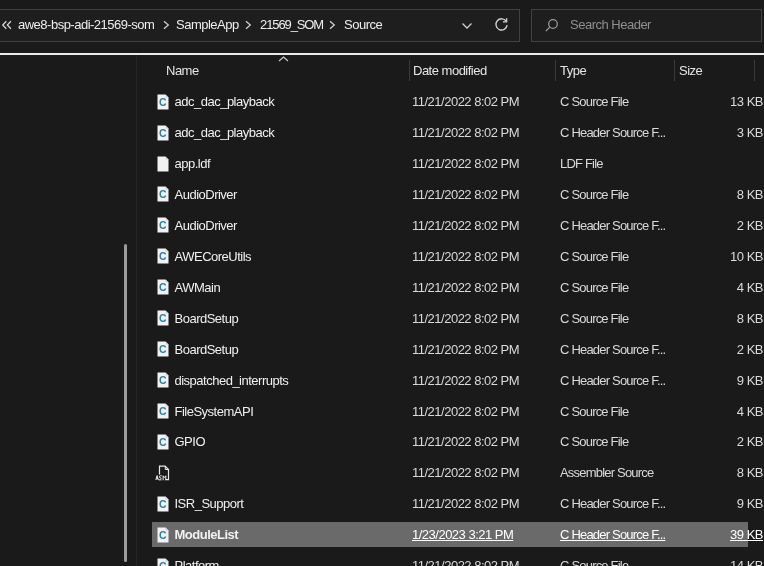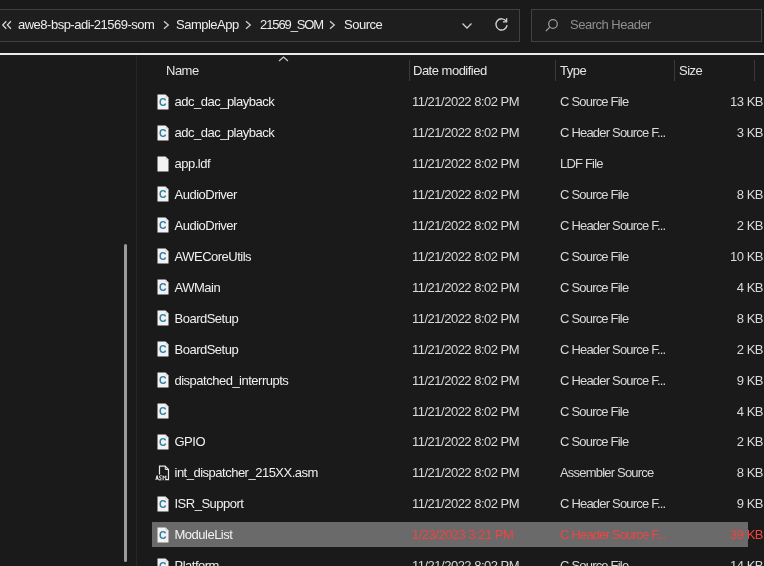--- a/index.html
+++ b/index.html
@@ -13,22 +13,22 @@
 .hsep{position:absolute;top:60px;height:21px;width:1px;background:#3a3a3a;}
 .row{position:absolute;left:136px;width:628px;height:31px;font-size:13px;letter-spacing:-0.5px;color:#d9d9d9;}
 .row span{position:absolute;top:0;height:31px;line-height:31px;white-space:pre;}
 .row .c1{left:38.5px;color:#f0f0f0;}
 .row .c2{left:276px;}
 .row .c3{left:424px;letter-spacing:-0.8px;text-align:right;}
 .row .c4{left:556px;width:71px;text-align:right;}
 .fic{position:absolute;left:18.5px;top:7.7px;}
 .sel::before{content:"";position:absolute;left:15.5px;top:2.9px;width:596px;height:25px;background:#6a6a6a;}
 .sel span{z-index:1;}
-.sel .c1{color:#f2f2f2;}
-.sel .c2,.sel .c3,.sel .c4{color:#ef4444;}
+.sel .c1{color:#f2f2f2;font-weight:bold;}
+.sel .c2,.sel .c3,.sel .c4{color:#ffffff;text-decoration:underline;}
 svg.ic{position:absolute;}
 </style></head>
 <body>
 <div class="box" id="crumbbar"></div>
 <div class="box" id="searchbox"></div>
 <svg class="ic" width="12" height="12" style="left:1px;top:19px" viewBox="0 0 12 12">
     <path d="M5.3 2.2 L1.7 6 L5.3 9.8 M9.9 2.2 L6.3 6 L9.9 9.8" fill="none" stroke="#d8d8d8" stroke-width="1.25"></path>
   </svg>
 <span class="crumbtxt" style="left:18px">awe8-bsp-adi-21569-som</span>
 <svg class="ic" width="8" height="10" style="left:162px;top:20px" viewBox="0 0 8 10">
@@ -176,20 +176,21 @@
     <span class="c2">11/21/2022 8:02 PM</span>
     <span class="c3">C Header Source F...</span>
     <span class="c4">9 KB</span>
   </div>
 <div class="row" style="top:395.5px">
     <svg class="fic" width="16" height="16" viewBox="0 0 16 16">
       <path d="M2.5 0.5 h8 l3 3 v12 h-11 z" fill="#f2f2f2"></path>
       <path d="M10.5 0.5 l3 3 h-3 z" fill="#cdd2d6"></path>
       <text x="7.6" y="12.2" font-family="Liberation Sans" font-size="10.5" font-weight="bold" fill="#2f7fa6" text-anchor="middle">C</text>
     </svg>
+    <span class="c1">FileSystemAPI</span>
     <span class="c2">11/21/2022 8:02 PM</span>
     <span class="c3">C Source File</span>
     <span class="c4">4 KB</span>
   </div>
 <div class="row" style="top:426.4px">
     <svg class="fic" width="16" height="16" viewBox="0 0 16 16">
       <path d="M2.5 0.5 h8 l3 3 v12 h-11 z" fill="#f2f2f2"></path>
       <path d="M10.5 0.5 l3 3 h-3 z" fill="#cdd2d6"></path>
       <text x="7.6" y="12.2" font-family="Liberation Sans" font-size="10.5" font-weight="bold" fill="#2f7fa6" text-anchor="middle">C</text>
     </svg>
@@ -202,21 +203,20 @@
     <svg class="fic" width="16" height="16" viewBox="0 0 16 16">
       <path d="M4.5 1.2 h5.6 l3.4 3.4 v10 h-9 z" fill="none" stroke="#e9e9e9" stroke-width="1.2"></path>
       <path d="M10.3 1.4 v3.1 h3.1" fill="none" stroke="#e9e9e9" stroke-width="1"></path>
       <rect x="0" y="9.6" width="10.6" height="5.9" fill="#1a1a1a"></rect>
       <g fill="none" stroke="#f0f0f0" stroke-width="1">
         <path d="M0.9 15 L2.1 10.6 L3.3 15 M1.3 13.6 h1.7"></path>
         <path d="M6.7 10.8 h-1.4 q-0.85 0-0.85 1 q0 1 0.85 1 q0.85 0 0.85 1 q0 1 -0.85 1 h-1.5"></path>
         <path d="M8.1 15 v-4.2 l1.35 1.7 l1.35 -1.7 v4.2"></path>
       </g>
     </svg>
-    <span class="c1">int_dispatcher_215XX.asm</span>
     <span class="c2">11/21/2022 8:02 PM</span>
     <span class="c3">Assembler Source</span>
     <span class="c4">8 KB</span>
   </div>
 <div class="row" style="top:488.3px">
     <svg class="fic" width="16" height="16" viewBox="0 0 16 16">
       <path d="M2.5 0.5 h8 l3 3 v12 h-11 z" fill="#f2f2f2"></path>
       <path d="M10.5 0.5 l3 3 h-3 z" fill="#cdd2d6"></path>
       <text x="7.6" y="12.2" font-family="Liberation Sans" font-size="10.5" font-weight="bold" fill="#2f7fa6" text-anchor="middle">C</text>
     </svg>

